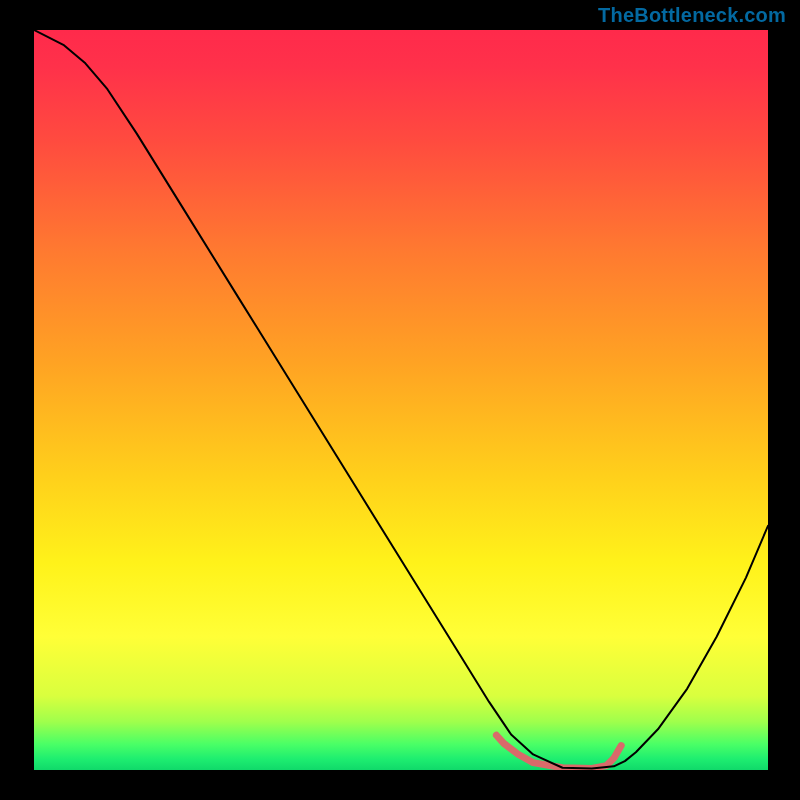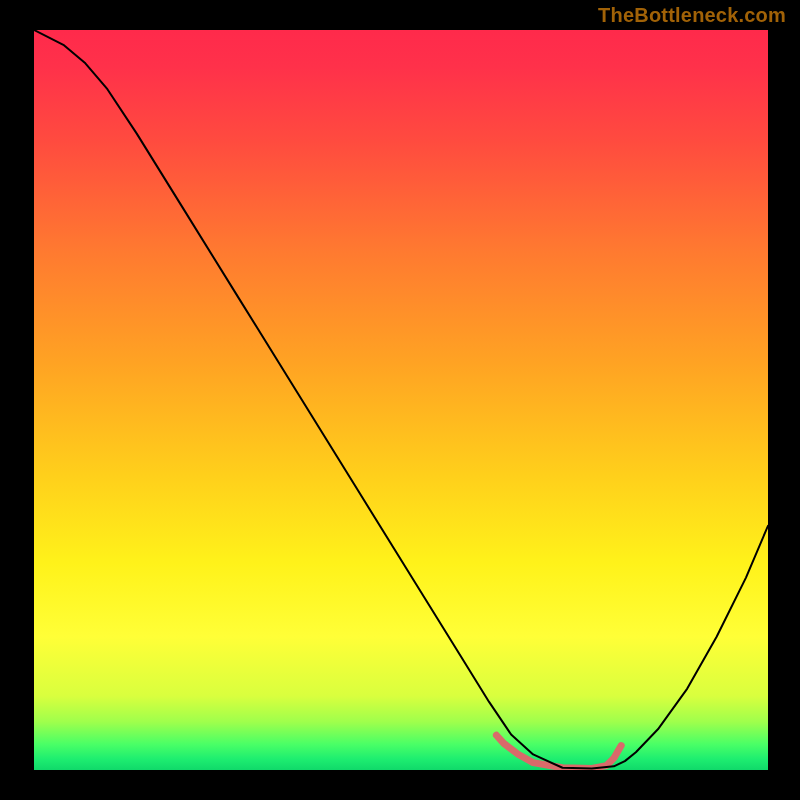--- a/index.html
+++ b/index.html
@@ -24,21 +24,21 @@
     left: 34px;
     top: 30px;
     width: 734px;
     height: 740px;
     overflow: hidden;
   }
   .watermark {
     position: absolute;
     top: 4px;
     right: 14px;
-    color: #a16207;
+    color: #0369a1;
     font-size: 20px;
     font-weight: 600;
     letter-spacing: 0.2px;
     user-select: none;
   }
   svg { display: block; }
 </style>
 </head>
 <body>
 

